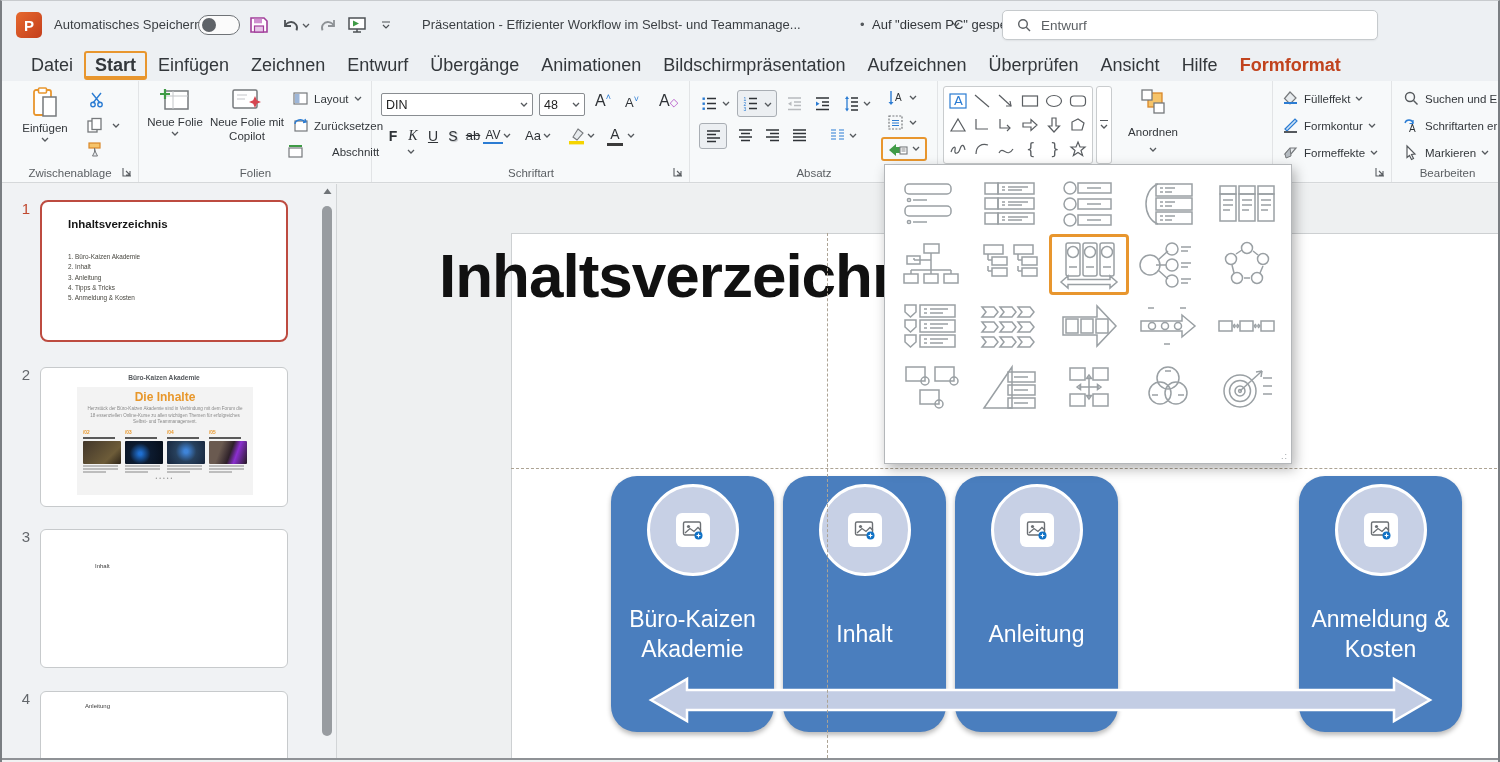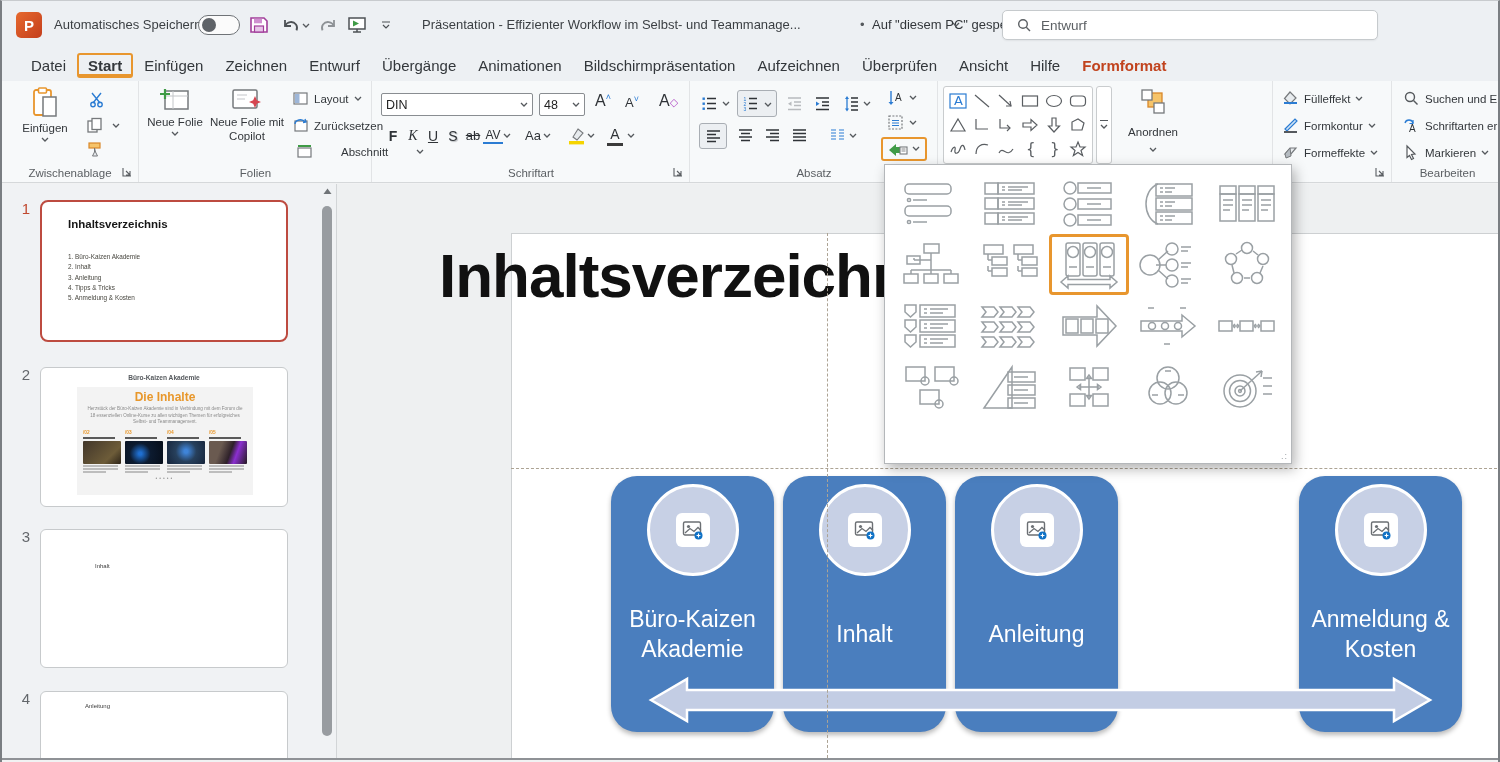--- a/index.html
+++ b/index.html
@@ -12,21 +12,21 @@
   .chev path{fill:none;stroke:#55595d;stroke-width:1.3;}
   
   #titlebar{position:absolute;left:0;top:0;width:100%;height:48px;background:#edf0f3;}
   #titlebar .lbl{font-size:13px;color:#3b3f43;}
   .tb-ic{width:22px;height:22px;}
   #toggle{width:42px;height:20px;border:1px solid #6f7377;border-radius:10px;background:#fbfbfb;position:relative;}
   #toggle .knob{position:absolute;left:3px;top:2px;width:14px;height:14px;border-radius:50%;background:#5f6368;}
   #searchbox{position:absolute;left:1000px;top:9px;width:376px;height:30px;background:#fff;border:1px solid #c6cacd;border-radius:5px;display:flex;align-items:center;gap:10px;padding-left:14px;color:#5c6064;font-size:13.5px;box-shadow:0 1px 2px rgba(0,0,0,.06);}
   
   #tabrow{position:absolute;left:0;top:48px;width:100%;height:32px;background:#edf0f3;display:flex;align-items:center;gap:0;padding-left:18px;}
-  .tab{font-size:15px;color:#33373b;padding:4px 11px;white-space:nowrap;}
+  .tab{font-size:18px;color:#33373b;padding:4px 11px;white-space:nowrap;}
   .tab.sel{border:2px solid #e8962e;border-bottom:4px solid #e8962e;border-radius:3px;padding:2px 9px 0 9px;font-weight:bold;}
   .tab.accent{color:#c1431e;font-weight:bold;}
   
   #ribbon{position:absolute;left:0;top:80px;width:100%;height:102px;background:#f7f9fa;border-bottom:1px solid #d5d8da;}
   .rgroup{position:absolute;top:0;height:100%;border-right:1px solid #e2e4e6;}
   .grp-label{position:absolute;bottom:3px;left:0;right:0;text-align:center;font-size:11.5px;color:#5a5e62;}
   .launch{position:absolute;bottom:4px;right:5px;width:12px;height:12px;}
   .launch path{stroke:#5a5e62;stroke-width:1.1;fill:none;}
   .bigbtn{display:flex;flex-direction:column;align-items:center;justify-content:flex-start;gap:2px;position:absolute;top:6px;cursor:default;}
   .bigbtn .t{font-size:11.5px;color:#33373b;text-align:center;line-height:1.25;}
@@ -220,21 +220,21 @@
           </svg>
       </div>
       <div class="smbtn abs" style="left:152px;top:36px;">
         <svg class="mini" viewBox="0 0 17 17">
             <rect x="3" y="4" width="12" height="10" fill="#fff" stroke="#76797c" stroke-width="1.2"></rect>
             <path d="M3 7c0-4 7-6 10-2" fill="none" stroke="#2b7cd3" stroke-width="1.4"></path>
             <path d="M13 2l1 3-3 .5" fill="none" stroke="#2b7cd3" stroke-width="1.3"></path>
           </svg>
         <span>Zurücksetzen</span>
       </div>
-      <div class="smbtn abs" style="left:156px;top:62px;gap:28px;">
+      <div class="smbtn abs" style="left:147px;top:62px;gap:28px;">
         <svg class="mini" viewBox="0 0 17 17">
             <rect x="2" y="5" width="13" height="9" fill="#fff" stroke="#76797c" stroke-width="1.2"></rect>
             <path d="M2 3h13" stroke="#3f9b46" stroke-width="2"></path>
           </svg>
         <span>Abschnitt</span>
         <svg class="chev" viewBox="0 0 8 6">
             <path d="M1 1l3 3 3-3"></path>
           </svg>
       </div>
       <div class="grp-label">Folien</div>

